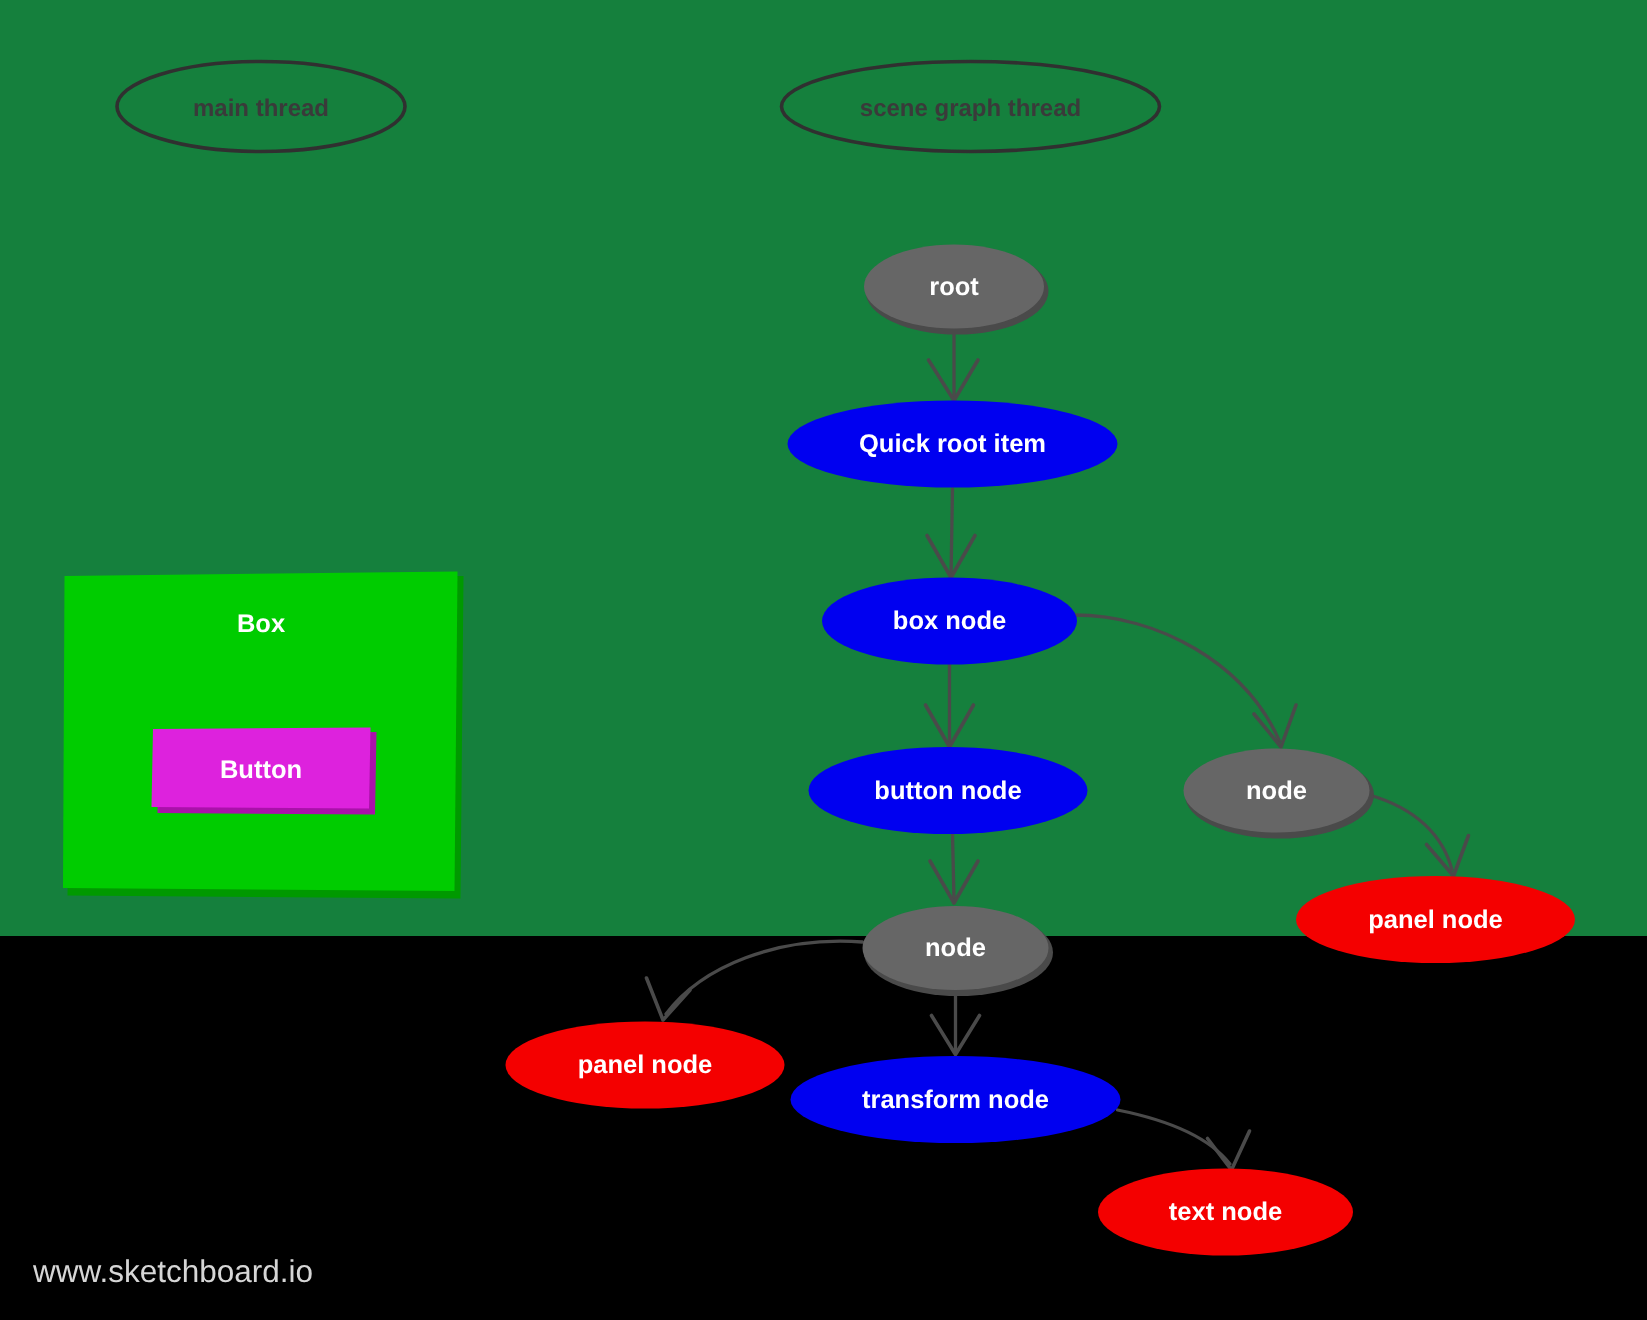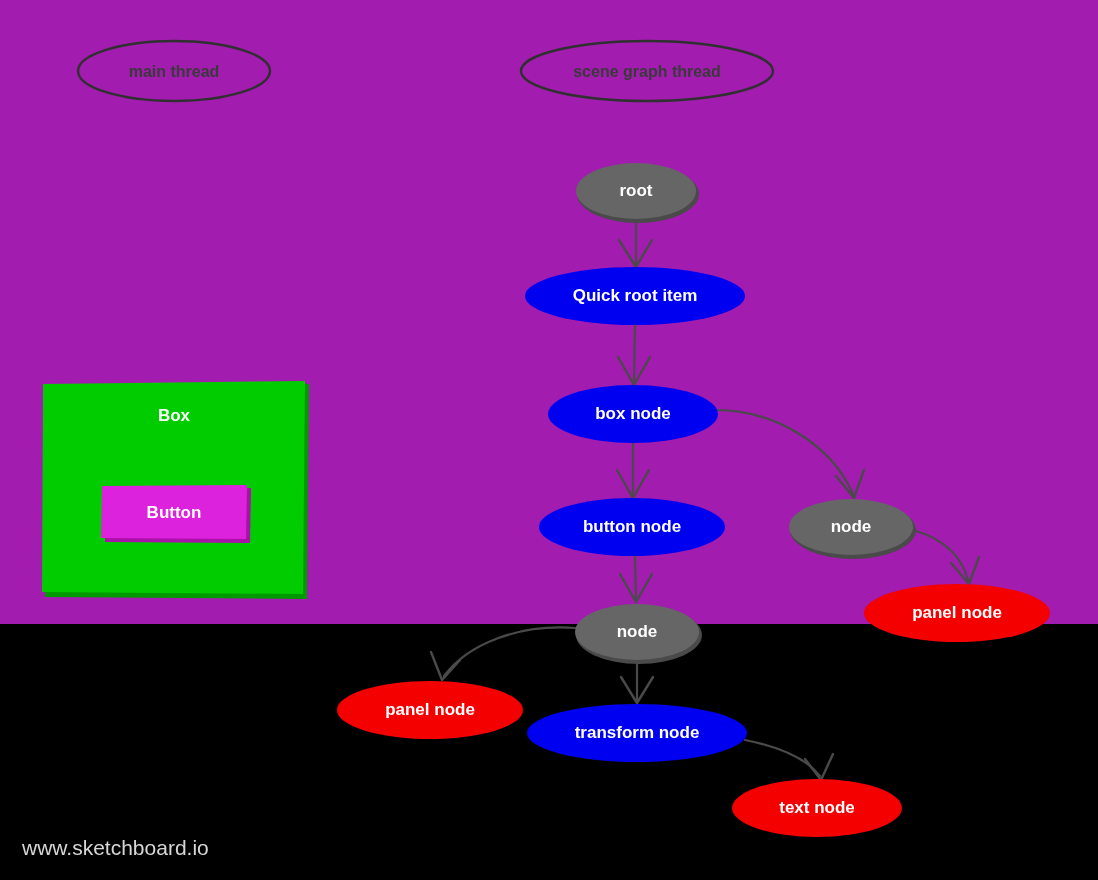--- a/index.html
+++ b/index.html
@@ -10,21 +10,21 @@
   body {
     width: 1098px;
     height: 880px;
     overflow: hidden;
     font-family: "Liberation Sans", sans-serif;
   }
   #canvas {
     position: relative;
     width: 1098px;
     height: 624px;
-    background: #a21caf;
+    background: #15803d;
   }
   svg.diagram {
     position: absolute;
     top: 0;
     left: 0;
     width: 1098px;
     height: 880px;
   }
   .node-label {
     font-family: "Liberation Sans", sans-serif;

